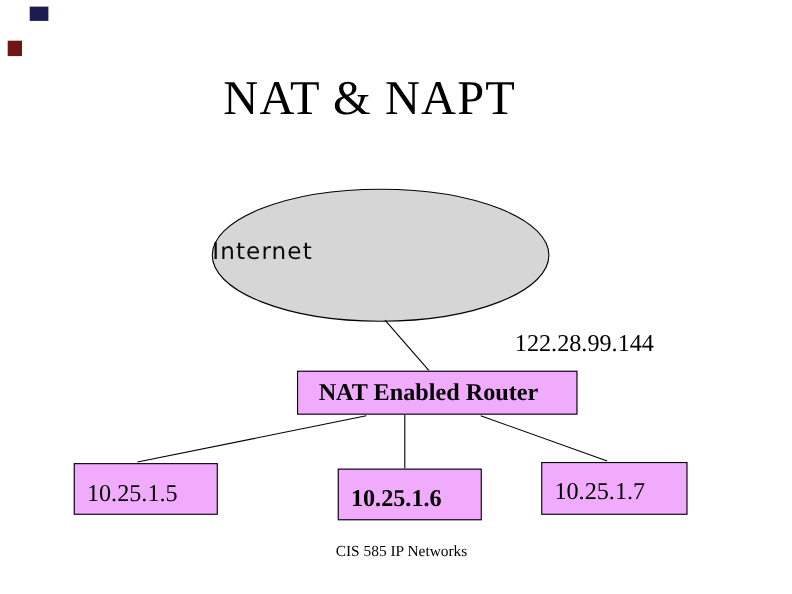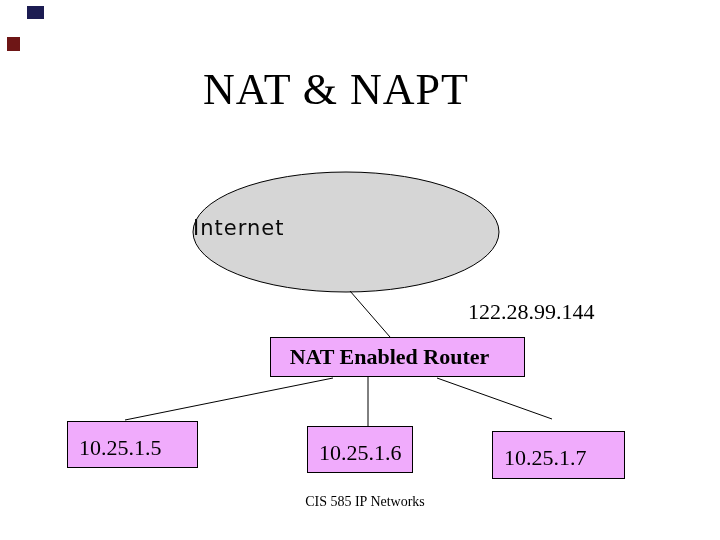--- a/index.html
+++ b/index.html
@@ -66,22 +66,22 @@
     white-space: nowrap;
   }
   .router-box {
     left: 270px; top: 337px; width: 255px; height: 40px;
     justify-content: center;
     padding-right: 16px;
     font-weight: bold;
   }
   .host-box { padding-left: 11px; padding-top: 6px; }
   .host-box-1 { left: 67px;  top: 421px; width: 131px; height: 47px; }
-  .host-box-2 { left: 307px; top: 426px; width: 106px; height: 47px; }
-  .host-box-3 { left: 492px; top: 420px; width: 133px; height: 48px; margin-top: 11px; }
+  .host-box-2 { left: 307px; top: 426px; width: 131px; height: 47px; font-weight: bold; }
+  .host-box-3 { left: 492px; top: 420px; width: 133px; height: 48px; }
 
   .footer {
     left: 0; top: 494px; width: 730px;
     text-align: center;
     font-size: 14px;
   }
 </style>
 </head>
 <body>
 

